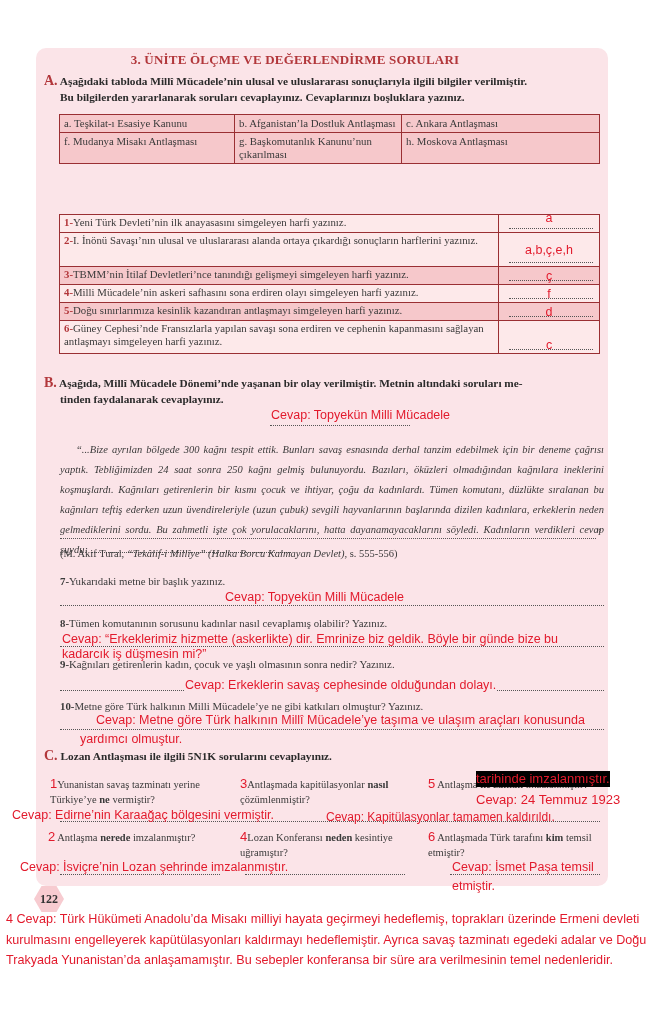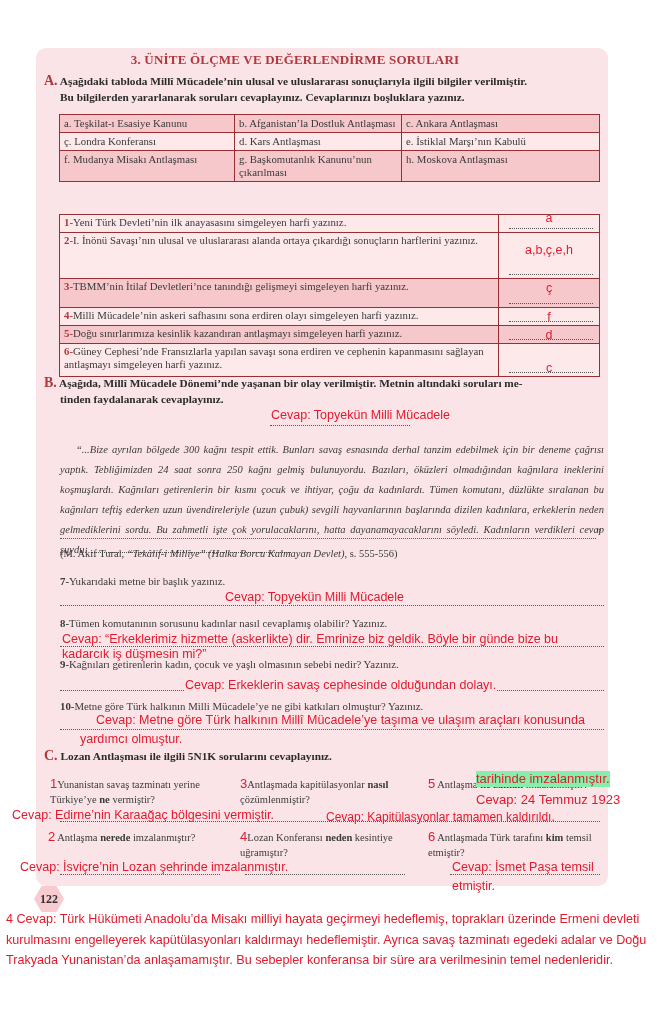--- a/index.html
+++ b/index.html
@@ -44,50 +44,45 @@
   <span style="padding-left:16px;">Bu bilgilerden yararlanarak soruları cevaplayınız. Cevaplarınızı boşluklara yazınız.</span>
 </div>
 
 <table class="opts">
   <tbody>
       <tr>
     <td style="width:166px">a. Teşkilat-ı Esasiye Kanunu</td>
     <td style="width:158px">b. Afganistan’la Dostluk Antlaşması</td>
     <td>c. Ankara Antlaşması</td>
   </tr>
-  <tr class="light">
-    <td>ç. Londra Konferansı</td>
-    <td>d. Kars Antlaşması</td>
-    <td>e. İstiklal Marşı’nın Kabulü</td>
-  </tr>
   <tr>
     <td>f. Mudanya Misakı Antlaşması</td>
     <td>g. Başkomutanlık Kanunu’nun çıkarılması</td>
     <td>h. Moskova Antlaşması</td>
   </tr>
 </tbody>
   </table>
 
 <table class="qs">
   <tbody>
       <tr class="light" style="height:18px">
     <td><b>1-</b><span>Yeni Türk Devleti’nin ilk anayasasını simgeleyen harfi yazınız.</span></td>
     <td class="a">
           <div class="qdots"></div>
           <div class="qans" style="top:-4px">a</div>
         </td>
   </tr>
-  <tr class="light" style="height:46px">
+  <tr class="light" style="height:34px">
     <td><b>2-</b><span>I. İnönü Savaşı’nın ulusal ve uluslararası alanda ortaya çıkardığı sonuçların harflerini yazınız.</span></td>
     <td class="a">
           <div class="qdots"></div>
           <div class="qans" style="top:10px">a,b,ç,e,h</div>
         </td>
   </tr>
-  <tr class="dark" style="height:29px">
+  <tr class="dark" style="height:18px">
     <td><b>3-</b><span>TBMM’nin İtilaf Devletleri’nce tanındığı gelişmeyi simgeleyen harfi yazınız.</span></td>
     <td class="a">
           <div class="qdots"></div>
           <div class="qans" style="top:2px">ç</div>
         </td>
   </tr>
   <tr class="light" style="height:18px">
     <td><b>4-</b><span>Milli Mücadele’nin askeri safhasını sona erdiren olayı simgeleyen harfi yazınız.</span></td>
     <td class="a">
           <div class="qdots"></div>
@@ -131,21 +126,21 @@
 
 <div class="q" style="left:60px; top:574px;"><span class="num">7-</span><span>Yukarıdaki metne bir başlık yazınız.</span></div>
 <div class="ans" style="left:225px; top:589px;">Cevap:  Topyekün Milli Mücadele</div>
 <div class="dots" style="left:60px; top:605px; width:544px;"></div>
 
 <div class="q" style="left:60px; top:616px;"><span class="num">8-</span><span>Tümen komutanının sorusunu kadınlar nasıl cevaplamış olabilir? Yazınız.</span></div>
 <div class="ans" style="left:62px; top:631px;">Cevap: “Erkeklerimiz hizmette (askerlikte) dir. Emrinize biz geldik. Böyle bir günde bize bu</div>
 <div class="dots" style="left:60px; top:646px; width:544px;"></div>
 <div class="ans" style="left:62px; top:646px;">kadarcık iş düşmesin mi?”</div>
 
-<div class="q" style="left:60px; top:657px;"><span class="num">9-</span><span>Kağnıları getirenlerin kadın, çocuk ve yaşlı olmasının sebebi nedir? Yazınız.</span></div>
+<div class="q" style="left:60px; top:657px;"><span class="num">9-</span><span>Kağnıları getirenlerin kadın, çocuk ve yaşlı olmasının sonra nedir? Yazınız.</span></div>
 <div class="dots" style="left:60px; top:690px; width:544px;"></div>
 <div class="ans" style="left:185px; top:677px; background:#fbe4e8;">Cevap: Erkeklerin savaş cephesinde olduğundan dolayı.</div>
 
 <div class="q" style="left:60px; top:699px;"><span class="num">10-</span><span>Metne göre Türk halkının Milli Mücadele’ye ne gibi katkıları olmuştur? Yazınız.</span></div>
 <div class="ans" style="left:80px; top:712px;margin-left:16px;">Cevap: Metne göre Türk halkının Millî Mücadele’ye taşıma ve ulaşım araçları konusunda</div>
 <div class="dots" style="left:60px; top:729px; width:544px;"></div>
 <div class="ans" style="left:80px; top:731px;">yardımcı olmuştur.</div>
 
 <div class="sec-head" style="left:44px; top:748px;">
   <span class="sec-letter">C.</span>
@@ -155,21 +150,21 @@
 <div class="cq" style="left:50px; top:776px; width:175px;">
   <span class="n">1</span><span>Yunanistan savaş tazminatı yerine Türkiye’ye </span><b>ne</b><span> vermiştir?</span>
 </div>
 <div class="cq" style="left:240px; top:776px; width:165px;">
   <span class="n">3</span><span>Antlaşmada kapitülasyonlar </span><b>nasıl</b><span> çözümlenmiştir?</span>
 </div>
 <div class="cq" style="left:428px; top:776px; width:180px;">
   <span class="n">5</span> <span>Antlaşma </span><b>ne zaman</b><span> imzalanmıştır?</span>
 </div>
 <div class="ans" style="left:476px; top:752px; font-size:13px;margin-top:40px;">Cevap: 24 Temmuz 1923</div>
-<div class="ans" style="left:476px; top:771px; font-size:13px; background:#86efac;">tarihinde imzalanmıştır.</div>
+<div class="ans" style="left:476px; top:771px; font-size:13px; background:#000000;">tarihinde imzalanmıştır.</div>
 
 <div class="dots" style="left:60px; top:821px; width:540px;"></div>
 <div class="ans" style="left:12px; top:807px;">Cevap: Edirne’nin Karaağaç bölgesini vermiştir.</div>
 <div class="ans" style="left:326px; top:809px; font-size:12px;">Cevap: Kapitülasyonlar tamamen kaldırıldı.</div>
 
 <div class="cq" style="left:48px; top:829px; width:175px;">
   <span class="n">2</span> <span>Antlaşma </span><b>nerede</b><span> imzalanmıştır?</span>
 </div>
 <div class="cq" style="left:240px; top:829px; width:165px;">
   <span class="n">4</span><span>Lozan Konferansı </span><b>neden</b><span> kesintiye uğramıştır?</span>

